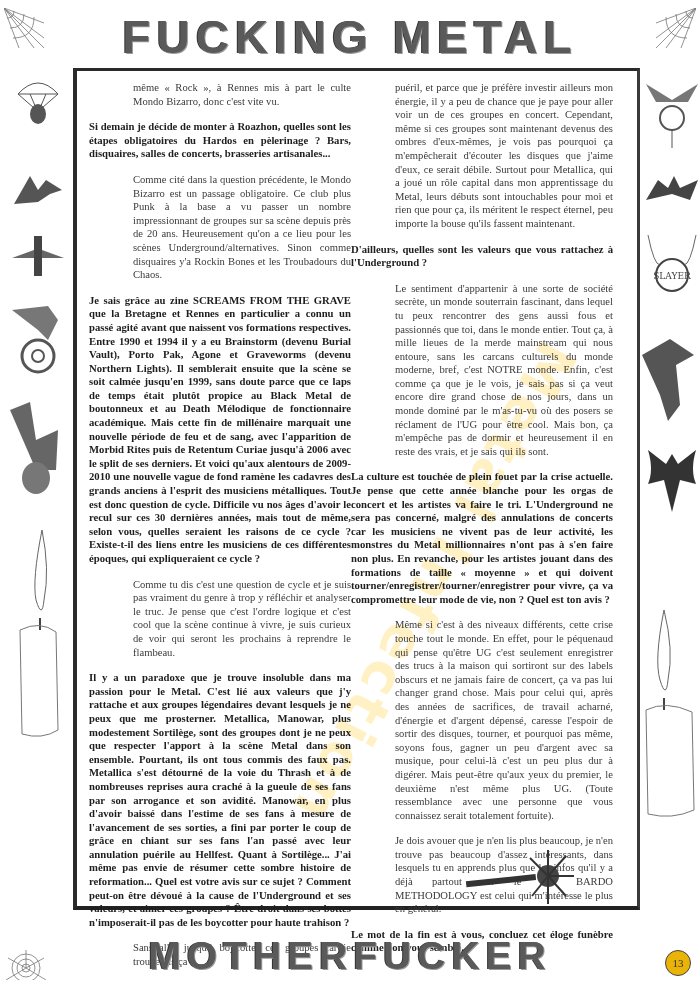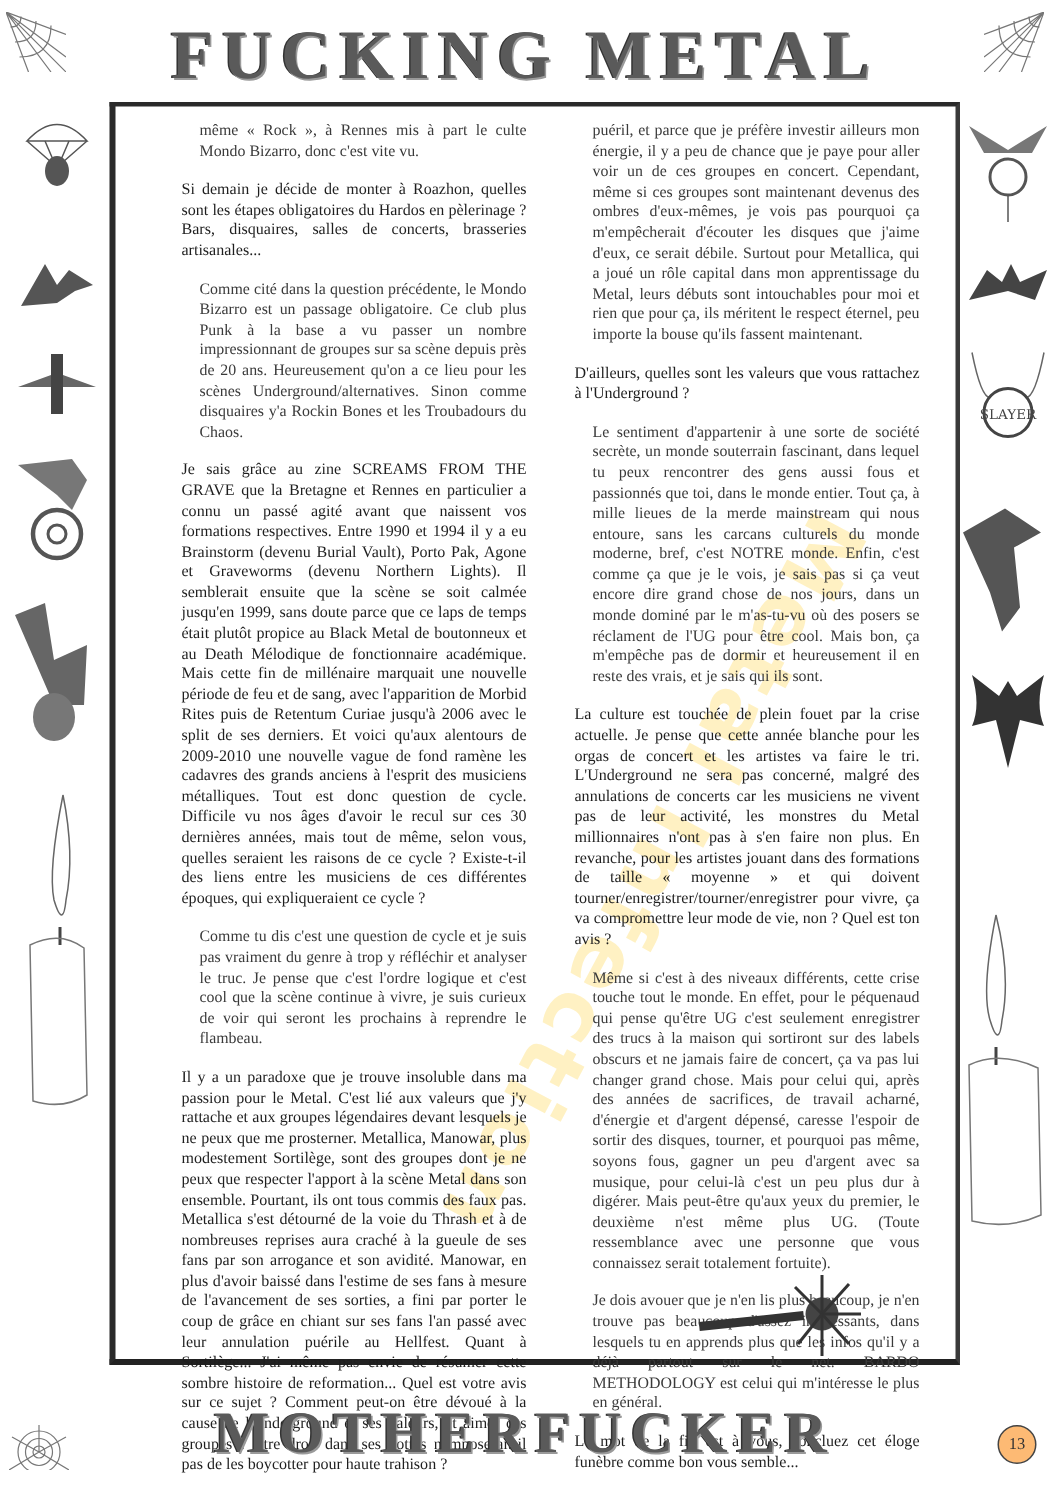--- a/index.html
+++ b/index.html
@@ -2,21 +2,21 @@
 <html><head>
   <meta charset="utf-8">
   <style>
     html, body { margin: 0; padding: 0; }
     body {
       width: 700px; height: 990px; background: #ffffff; position: relative; overflow: hidden;
       font-family: "Liberation Serif", "DejaVu Serif", serif; color: #2b2b2b;
     }
     .banner {
       position: absolute; left: 0; width: 700px; text-align: center;
-      font-family: Liberation Serif, serif; font-weight: bold; color: #5a5a5a;
+      font-family: Liberation Sans, sans-serif; font-weight: bold; color: #5a5a5a;
       letter-spacing: 6px; text-shadow: 1px 1px 0 #9a9a9a, -1px 0 0 #333;
     }
     .banner.top { top: 6px; height: 62px; font-size: 46px; line-height: 62px; }
     .banner.bottom { top: 925px; height: 62px; font-size: 39px; line-height: 62px; }
     .web { position: absolute; width: 40px; height: 40px; }
     .web svg { width: 100%; height: 100%; }
     .side-art { position: absolute; width: 56px; height: 56px; }
     .side-art svg { width: 100%; height: 100%; }
     .frame {
       position: absolute; left: 73px; top: 68px; width: 567px; height: 842px;
@@ -24,35 +24,35 @@
       border-right: 3px solid #3a3a3a; border-bottom: 4px solid #222;
       box-sizing: border-box; background: #fff;
     }
     .col {
       position: absolute; top: 10px; width: 262px;
       font-size: 10.6px; line-height: 13.6px; text-align: justify;
     }
     .col.left { left: 12px; }
     .col.right { left: 274px; }
     .col p { margin: 0 0 12px 0; }
-    .col p.q { font-weight: normal; color: #1e1e1e; font-size: 10.7px; margin-left: 32px; }
+    .col p.q { font-weight: bold; color: #1e1e1e; font-size: 10.7px; }
     .col p.a { color: #3a3a3a; margin-left: 44px; }
     .watermark {
       position: absolute; left: 235px; top: 130px; width: 160px; height: 720px;
       transform: rotate(28deg); transform-origin: center;
       font-family: "DejaVu Sans", sans-serif; font-weight: bold; font-size: 56px;
       color: rgba(255, 205, 40, 0.28); writing-mode: vertical-rl; text-align: center;
       pointer-events: none; letter-spacing: 4px;
     }
     .mace { position: absolute; left: 458px; top: 848px; width: 120px; height: 60px; }
     .mace svg { width: 100%; height: 100%; }
     .page-num {
       position: absolute; left: 665px; top: 950px; width: 24px; height: 24px;
       border: 1px solid #444; border-radius: 50%; font-size: 11px; line-height: 24px;
-      text-align: center; background: #fdba74; color: #333;
+      text-align: center; background: #eab308; color: #333;
       font-family: "Liberation Serif", serif;
     }
     .candle { position: absolute; width: 60px; height: 230px; }
     .candle svg { width: 100%; height: 100%; }
   </style>
 </head>
 <body>
 
 <div class="banner top">FUCKING METAL</div>
 <div class="web" style="left:4px; top:8px;">

